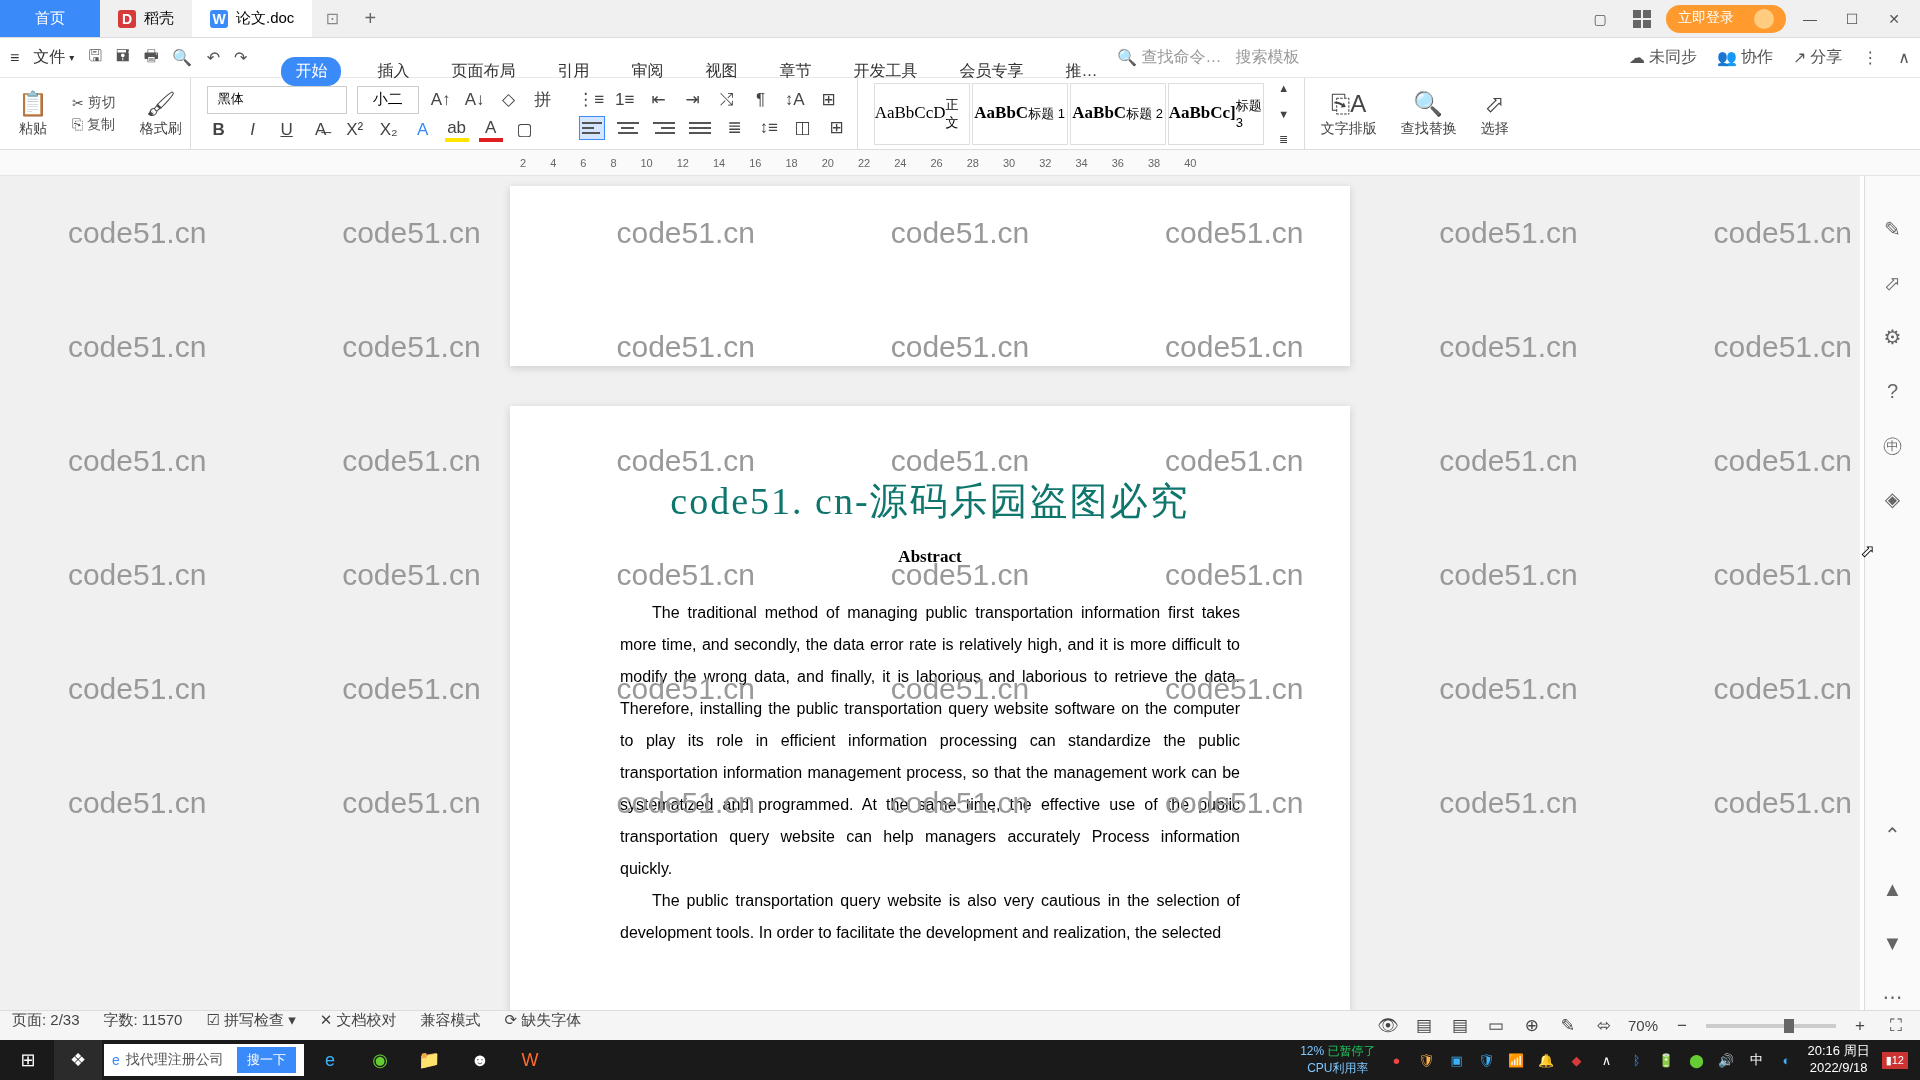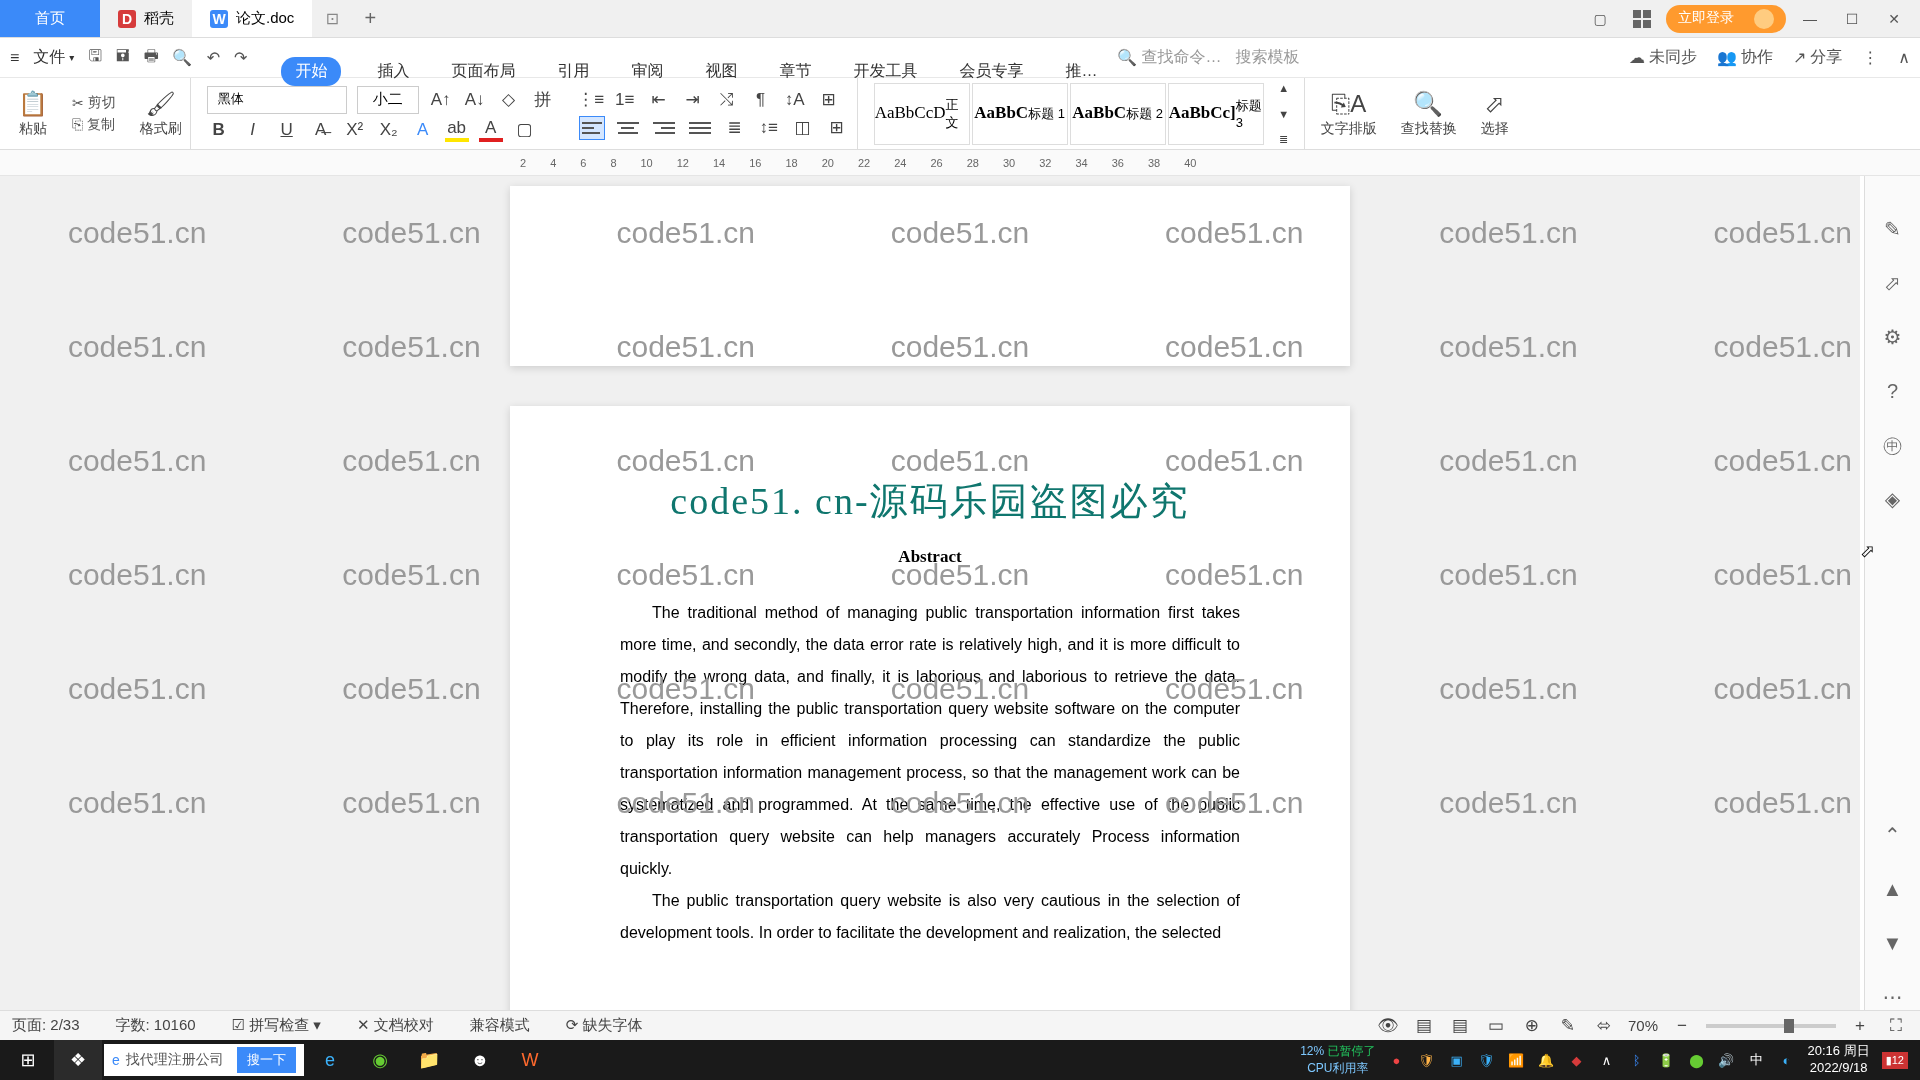--- a/index.html
+++ b/index.html
@@ -71,21 +71,21 @@
 
 
 .watermarks { position: absolute; top: 176px; left: 0; right: 0; bottom: 70px; pointer-events: none; z-index: 5; }
 .wm-row { display: flex; justify-content: space-around; color: #999; font-size: 30px; padding: 40px 0; }
 
 
 .right-bar { position: absolute; right: 0; top: 176px; bottom: 70px; width: 56px; background: #fafafa; border-left: 1px solid #ddd; display: flex; flex-direction: column; align-items: center; gap: 28px; padding-top: 40px; }
 .rb-btn { width: 26px; height: 26px; display: flex; align-items: center; justify-content: center; color: #666; font-size: 20px; cursor: pointer; }
 
 
-.statusbar { position: absolute; bottom: 40px; left: 0; right: 0; height: 30px; background: #f5f5f5; border-top: 1px solid #ddd; display: flex; align-items: center; padding: 0 12px; font-size: 15px; color: #444; gap: 36px; }
+.statusbar { position: absolute; bottom: 40px; left: 0; right: 0; height: 30px; background: #f5f5f5; border-top: 1px solid #ddd; display: flex; padding: 0 12px; font-size: 15px; color: #444; gap: 24px; }
 .statusbar-right { margin-left: auto; display: flex; align-items: center; gap: 12px; }
 .zoom-slider { width: 130px; height: 4px; background: #ccc; position: relative; }
 .zoom-slider .thumb { position: absolute; width: 10px; height: 14px; background: #666; top: -5px; left: 60%; }
 
 
 .taskbar { position: absolute; bottom: 0; left: 0; right: 0; height: 40px; background: #1a1a1a; display: flex; align-items: center; padding: 0 4px; gap: 2px; }
 .tb-btn { width: 48px; height: 40px; display: flex; align-items: center; justify-content: center; color: #fff; font-size: 18px; cursor: pointer; }
 .tb-search { background: #fff; height: 32px; width: 200px; display: flex; align-items: center; padding: 0 8px; font-size: 14px; color: #555; }
 .tb-search .sbtn { background: #3b8af9; color: #fff; padding: 4px 10px; margin-left: auto; font-size: 13px; }
 .tb-tray { margin-left: auto; display: flex; align-items: center; gap: 12px; color: #fff; font-size: 13px; padding-right: 8px; }
@@ -394,21 +394,21 @@
   <div class="rb-btn">◈</div>
   <div style="flex:1"></div>
   <div class="rb-btn">⌃</div>
   <div class="rb-btn">▲</div>
   <div class="rb-btn">▼</div>
   <div class="rb-btn">⋯</div>
 </div>
 
 <div class="statusbar">
   <span>页面: 2/33</span>
-  <span>字数: 10160</span>
+  <span>字数: 11570</span>
   <span>☑ <span>拼写检查</span> ▾</span>
   <span>✕ <span>文档校对</span></span>
   <span>兼容模式</span>
   <span>⟳ <span>缺失字体</span></span>
   <div class="statusbar-right">
     <span class="fmt-btn">👁</span>
     <span class="fmt-btn">▤</span>
     <span class="fmt-btn">▤</span>
     <span class="fmt-btn">▭</span>
     <span class="fmt-btn">⊕</span>

